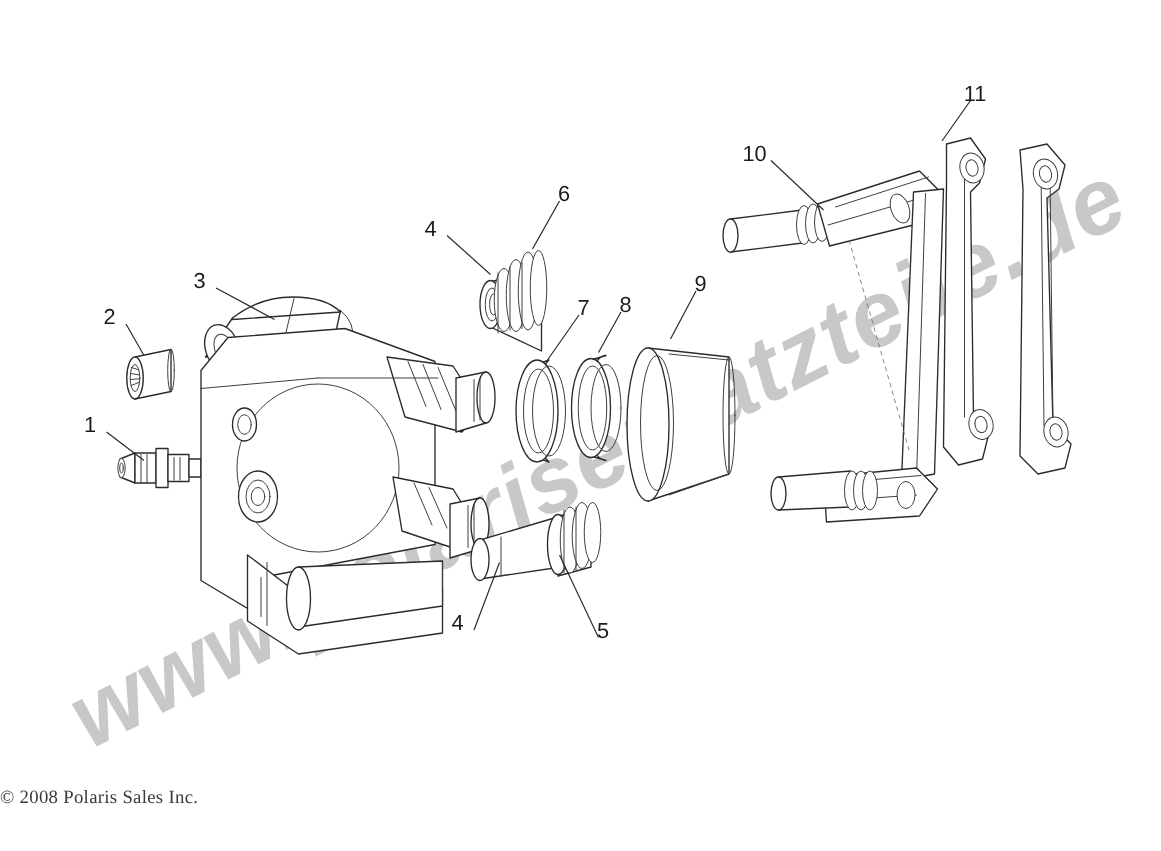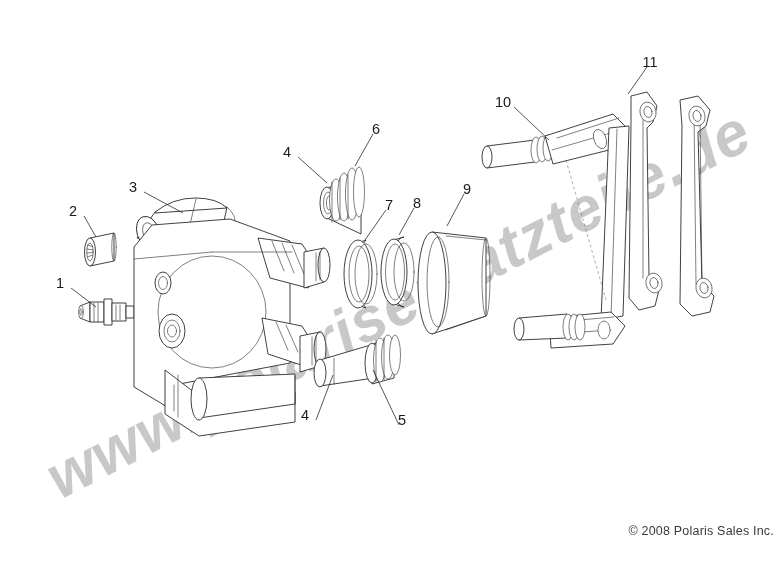--- a/index.html
+++ b/index.html
@@ -66,22 +66,22 @@
     font-style: italic;
     fill: #b9b9b9;
     opacity: 0.78;
     letter-spacing: 1px;
   }
   #copyright {
     position: absolute;
     left: 0;
     top: 524px;
     width: 774px;
-    text-align: right;
-    font-family: Liberation Sans, sans-serif;
+    text-align: left;
+    font-family: Liberation Serif, serif;
     font-size: 12.5px;
     color: #3a3a3a;
     letter-spacing: 0.2px;
   }
 </style>
 </head>
 <body>
 
 <div id="page">
 

